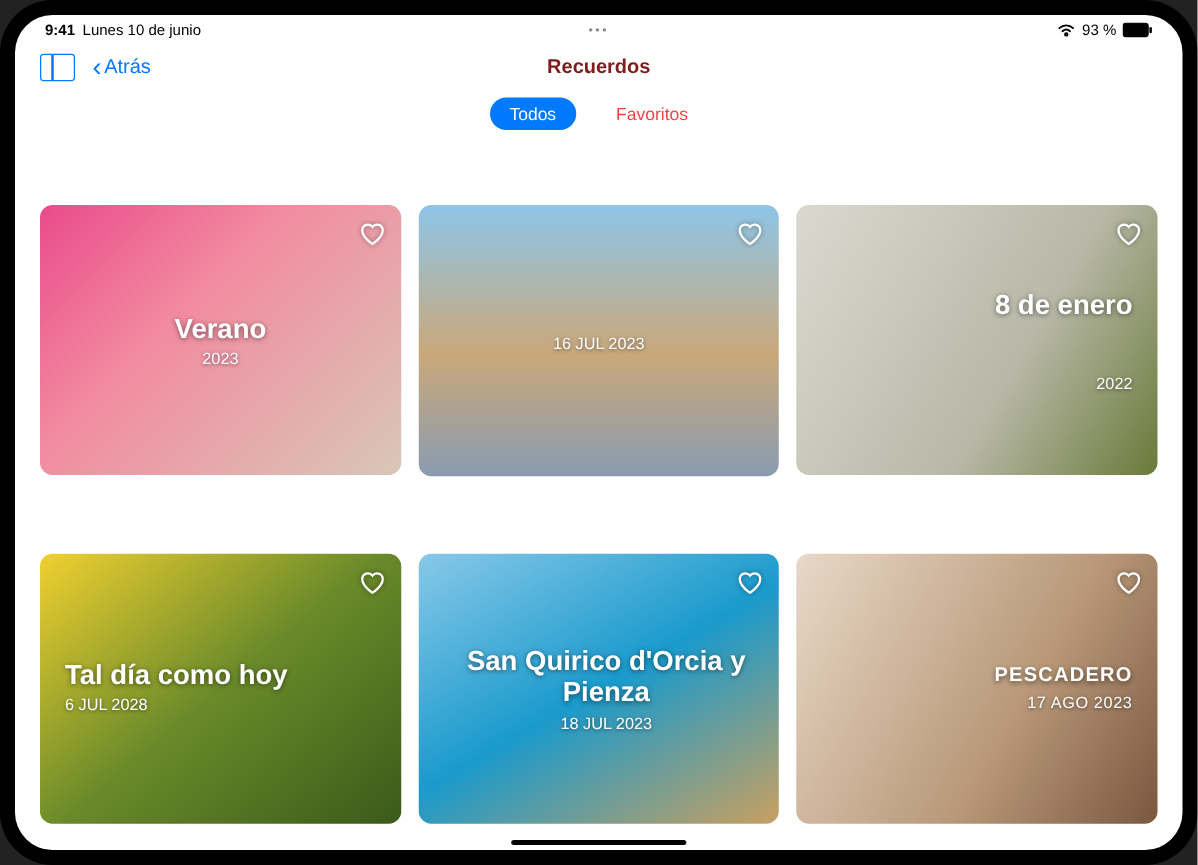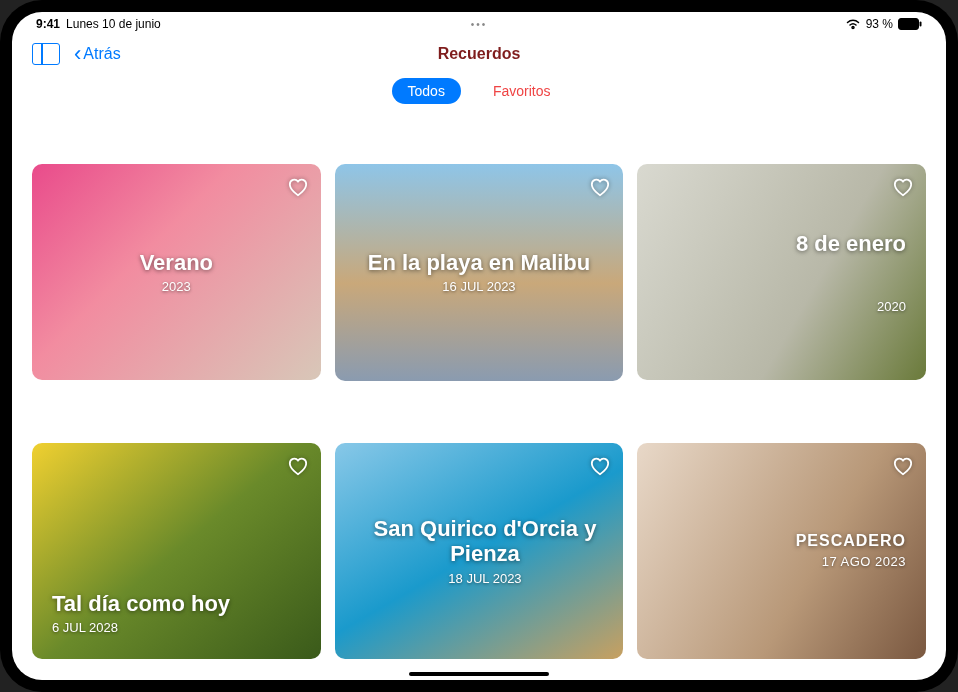--- a/index.html
+++ b/index.html
@@ -162,21 +162,21 @@
     .card-title.right { align-self: flex-end; text-align: right; }
     .card-subtitle {
       color: #fff;
       font-size: 13px;
       font-weight: 500;
       text-shadow: 0 1px 3px rgba(0,0,0,0.5);
       margin-top: 4px;
     }
     .card-subtitle.center { align-self: center; }
     .card-subtitle.right { align-self: flex-end; }
-    .card.bottom-align { justify-content: flex-end; padding-bottom: 24px; }
+    .card.bottom-align { padding-bottom: 24px; }
     .card.center-align { align-items: center; }
     .card.right-align { align-items: flex-end; }
     .card.uppercase .card-title { text-transform: uppercase; letter-spacing: 1px; font-size: 16px; }
     .card.uppercase .card-subtitle { text-transform: uppercase; letter-spacing: 0.5px; }
     
     .bg0 { background: linear-gradient(135deg,#e94b8b 0%,#f28ca0 40%,#d8c7b8 100%); }
     .bg1 { background: linear-gradient(180deg,#8ec5e8 0%,#c9a87a 55%,#8a9bb0 100%); }
     .bg2 { background: linear-gradient(120deg,#d9d9d0 0%,#b8b8a8 60%,#6a7a3a 100%); gap: 39px; }
     .bg3 { background: linear-gradient(140deg,#f0d030 0%,#6a8a2a 50%,#3a5a1a 100%); }
     .bg4 { background: linear-gradient(150deg,#88c8e8 0%,#1a9acc 50%,#c8a060 100%); padding-left: 32px; }
@@ -249,32 +249,31 @@
           <div class="card-title center">Verano</div>
           <div class="card-subtitle center">2023</div>
         </div>
 
         <div class="card bg1 center-align">
           <div class="card-fav">
             <svg class="heart-svg" width="22" height="20" viewBox="0 0 24 22">
                 <path d="M12 20s-9-5.5-9-12a5 5 0 019-3 5 5 0 019 3c0 6.5-9 12-9 12z"></path>
               </svg>
           </div>
-          <div class="card-title center">En la playa en Malibu</div>
           <div class="card-subtitle center">16 JUL 2023</div>
         </div>
 
         <div class="card bg2 right-align">
           <div class="card-fav">
             <svg class="heart-svg" width="22" height="20" viewBox="0 0 24 22">
                 <path d="M12 20s-9-5.5-9-12a5 5 0 019-3 5 5 0 019 3c0 6.5-9 12-9 12z"></path>
               </svg>
           </div>
           <div class="card-title right">8 de enero</div>
-          <div class="card-subtitle right">2020</div>
+          <div class="card-subtitle right">2022</div>
         </div>
 
         <div class="card bg3 bottom-align">
           <div class="card-fav">
             <svg class="heart-svg" width="22" height="20" viewBox="0 0 24 22">
                 <path d="M12 20s-9-5.5-9-12a5 5 0 019-3 5 5 0 019 3c0 6.5-9 12-9 12z"></path>
               </svg>
           </div>
           <div class="card-title">Tal día como hoy</div>
           <div class="card-subtitle">6 JUL 2028</div>

